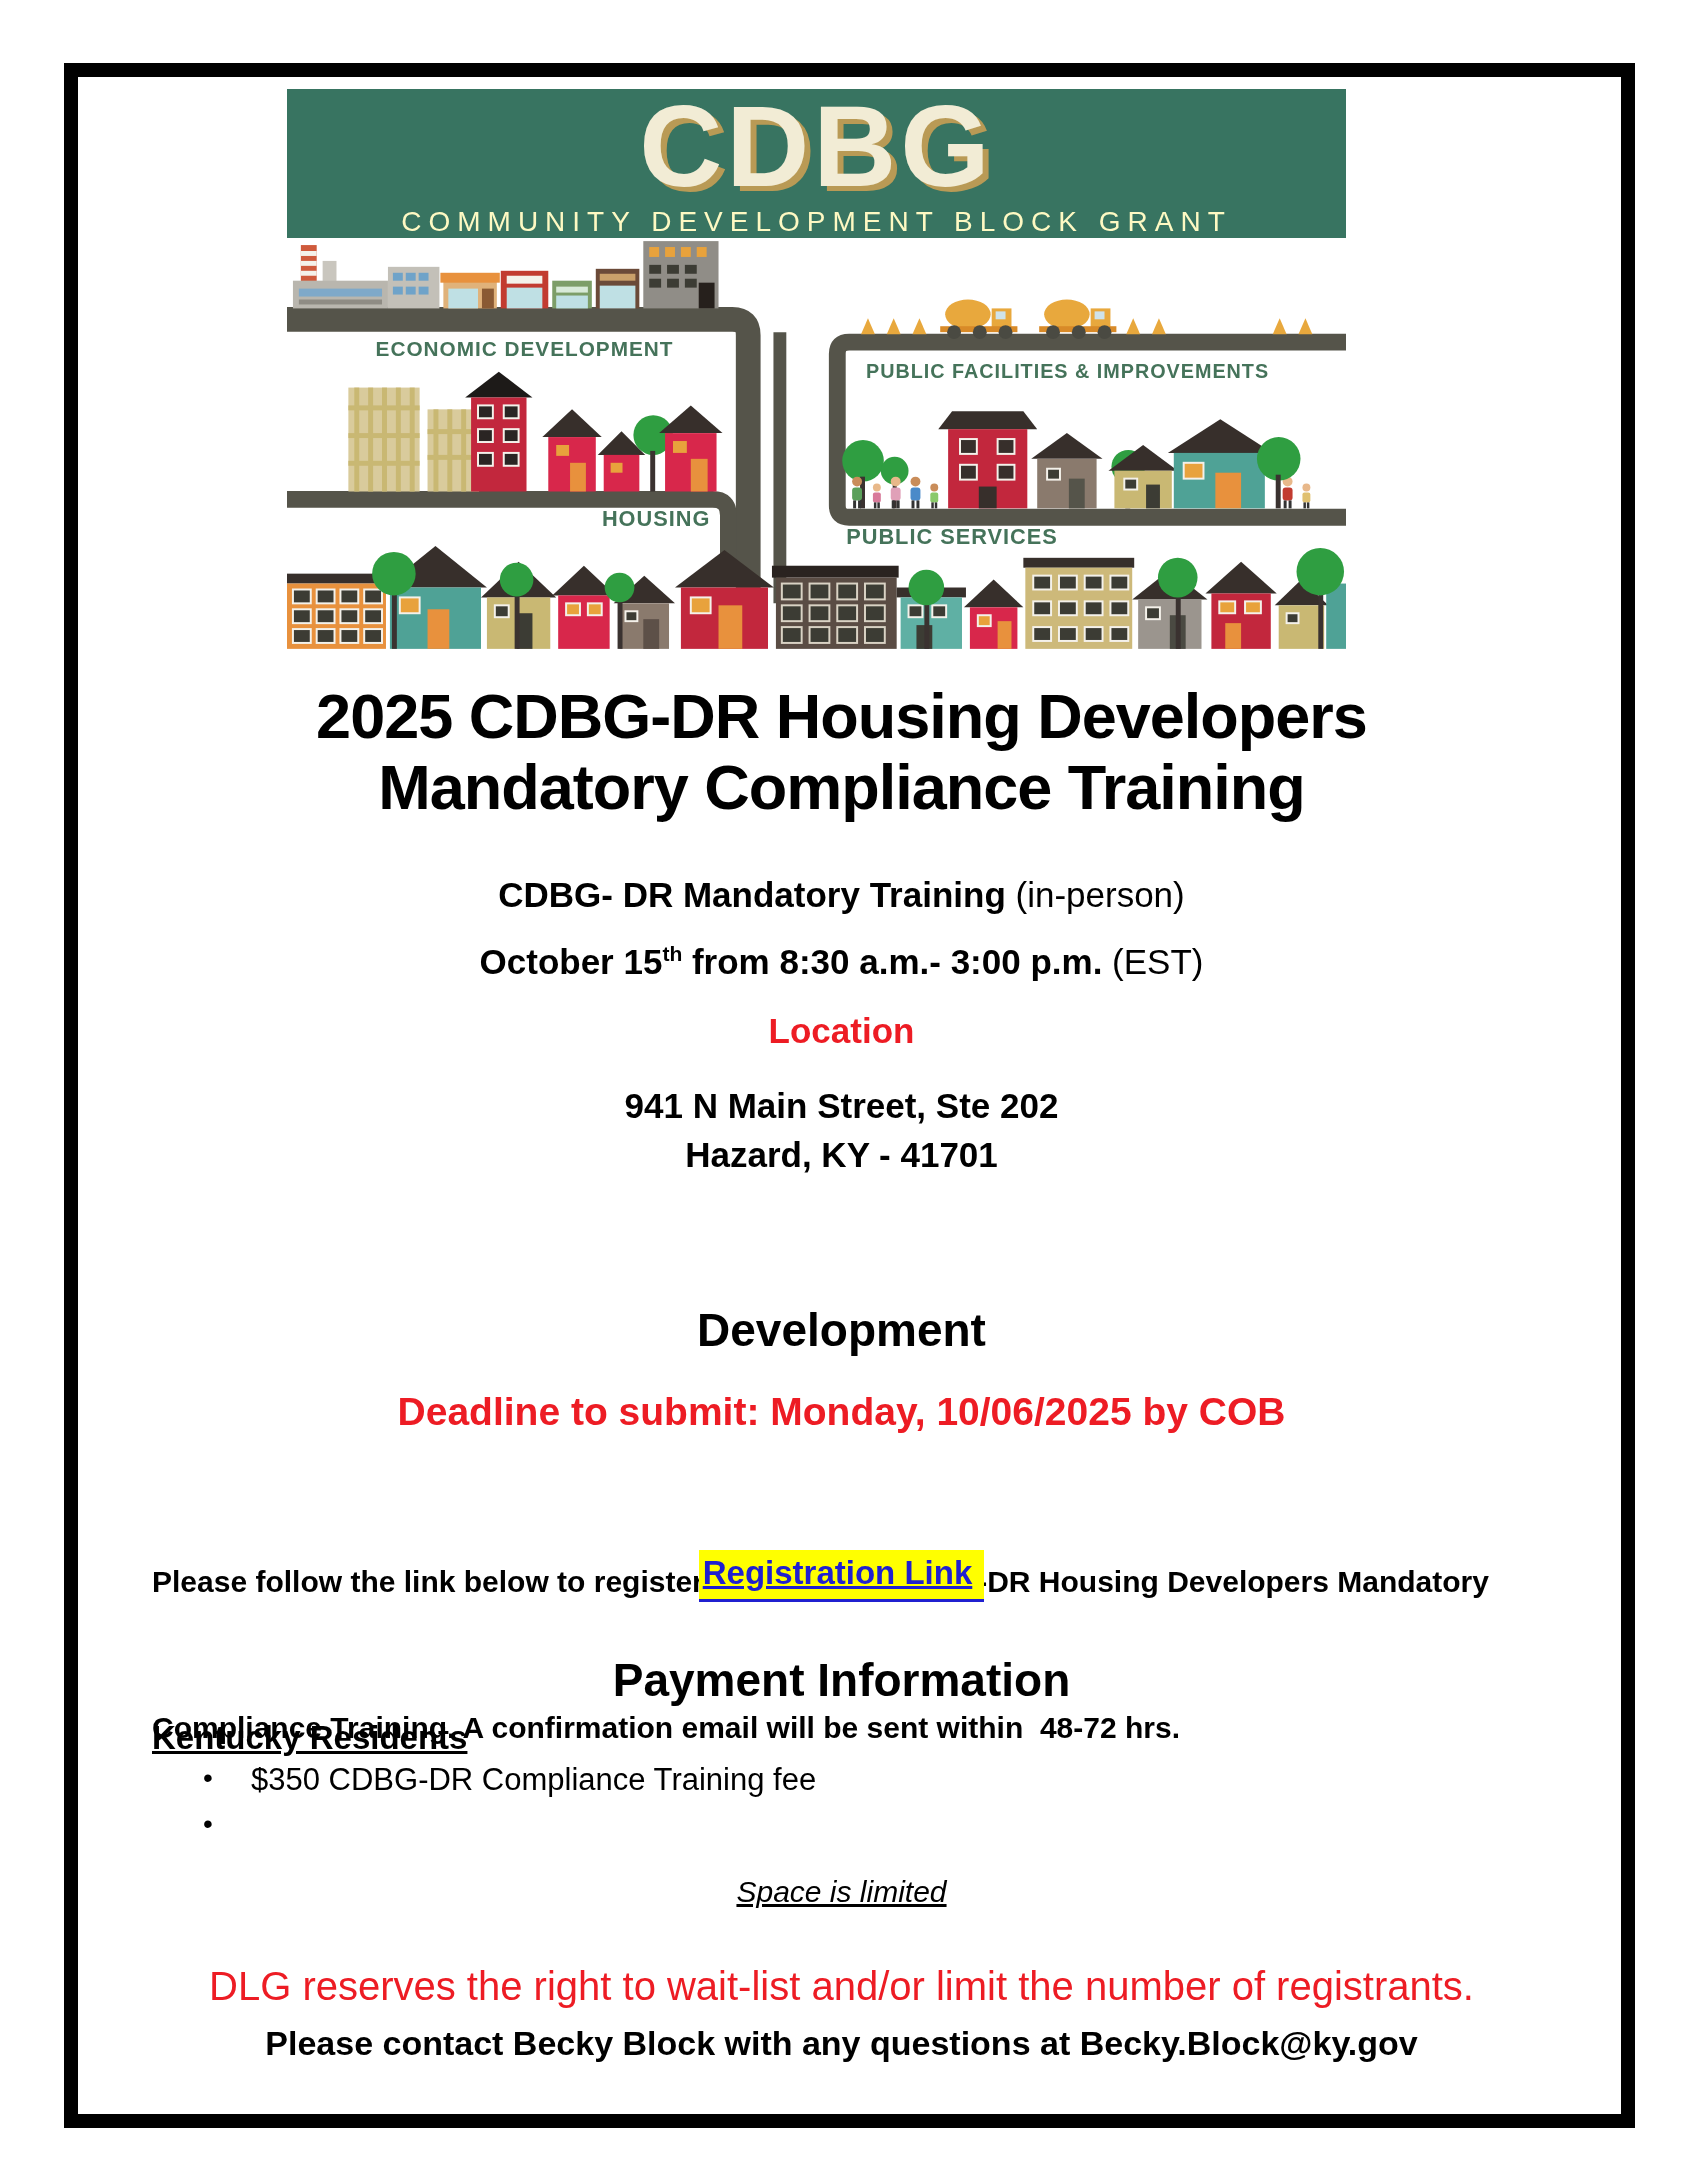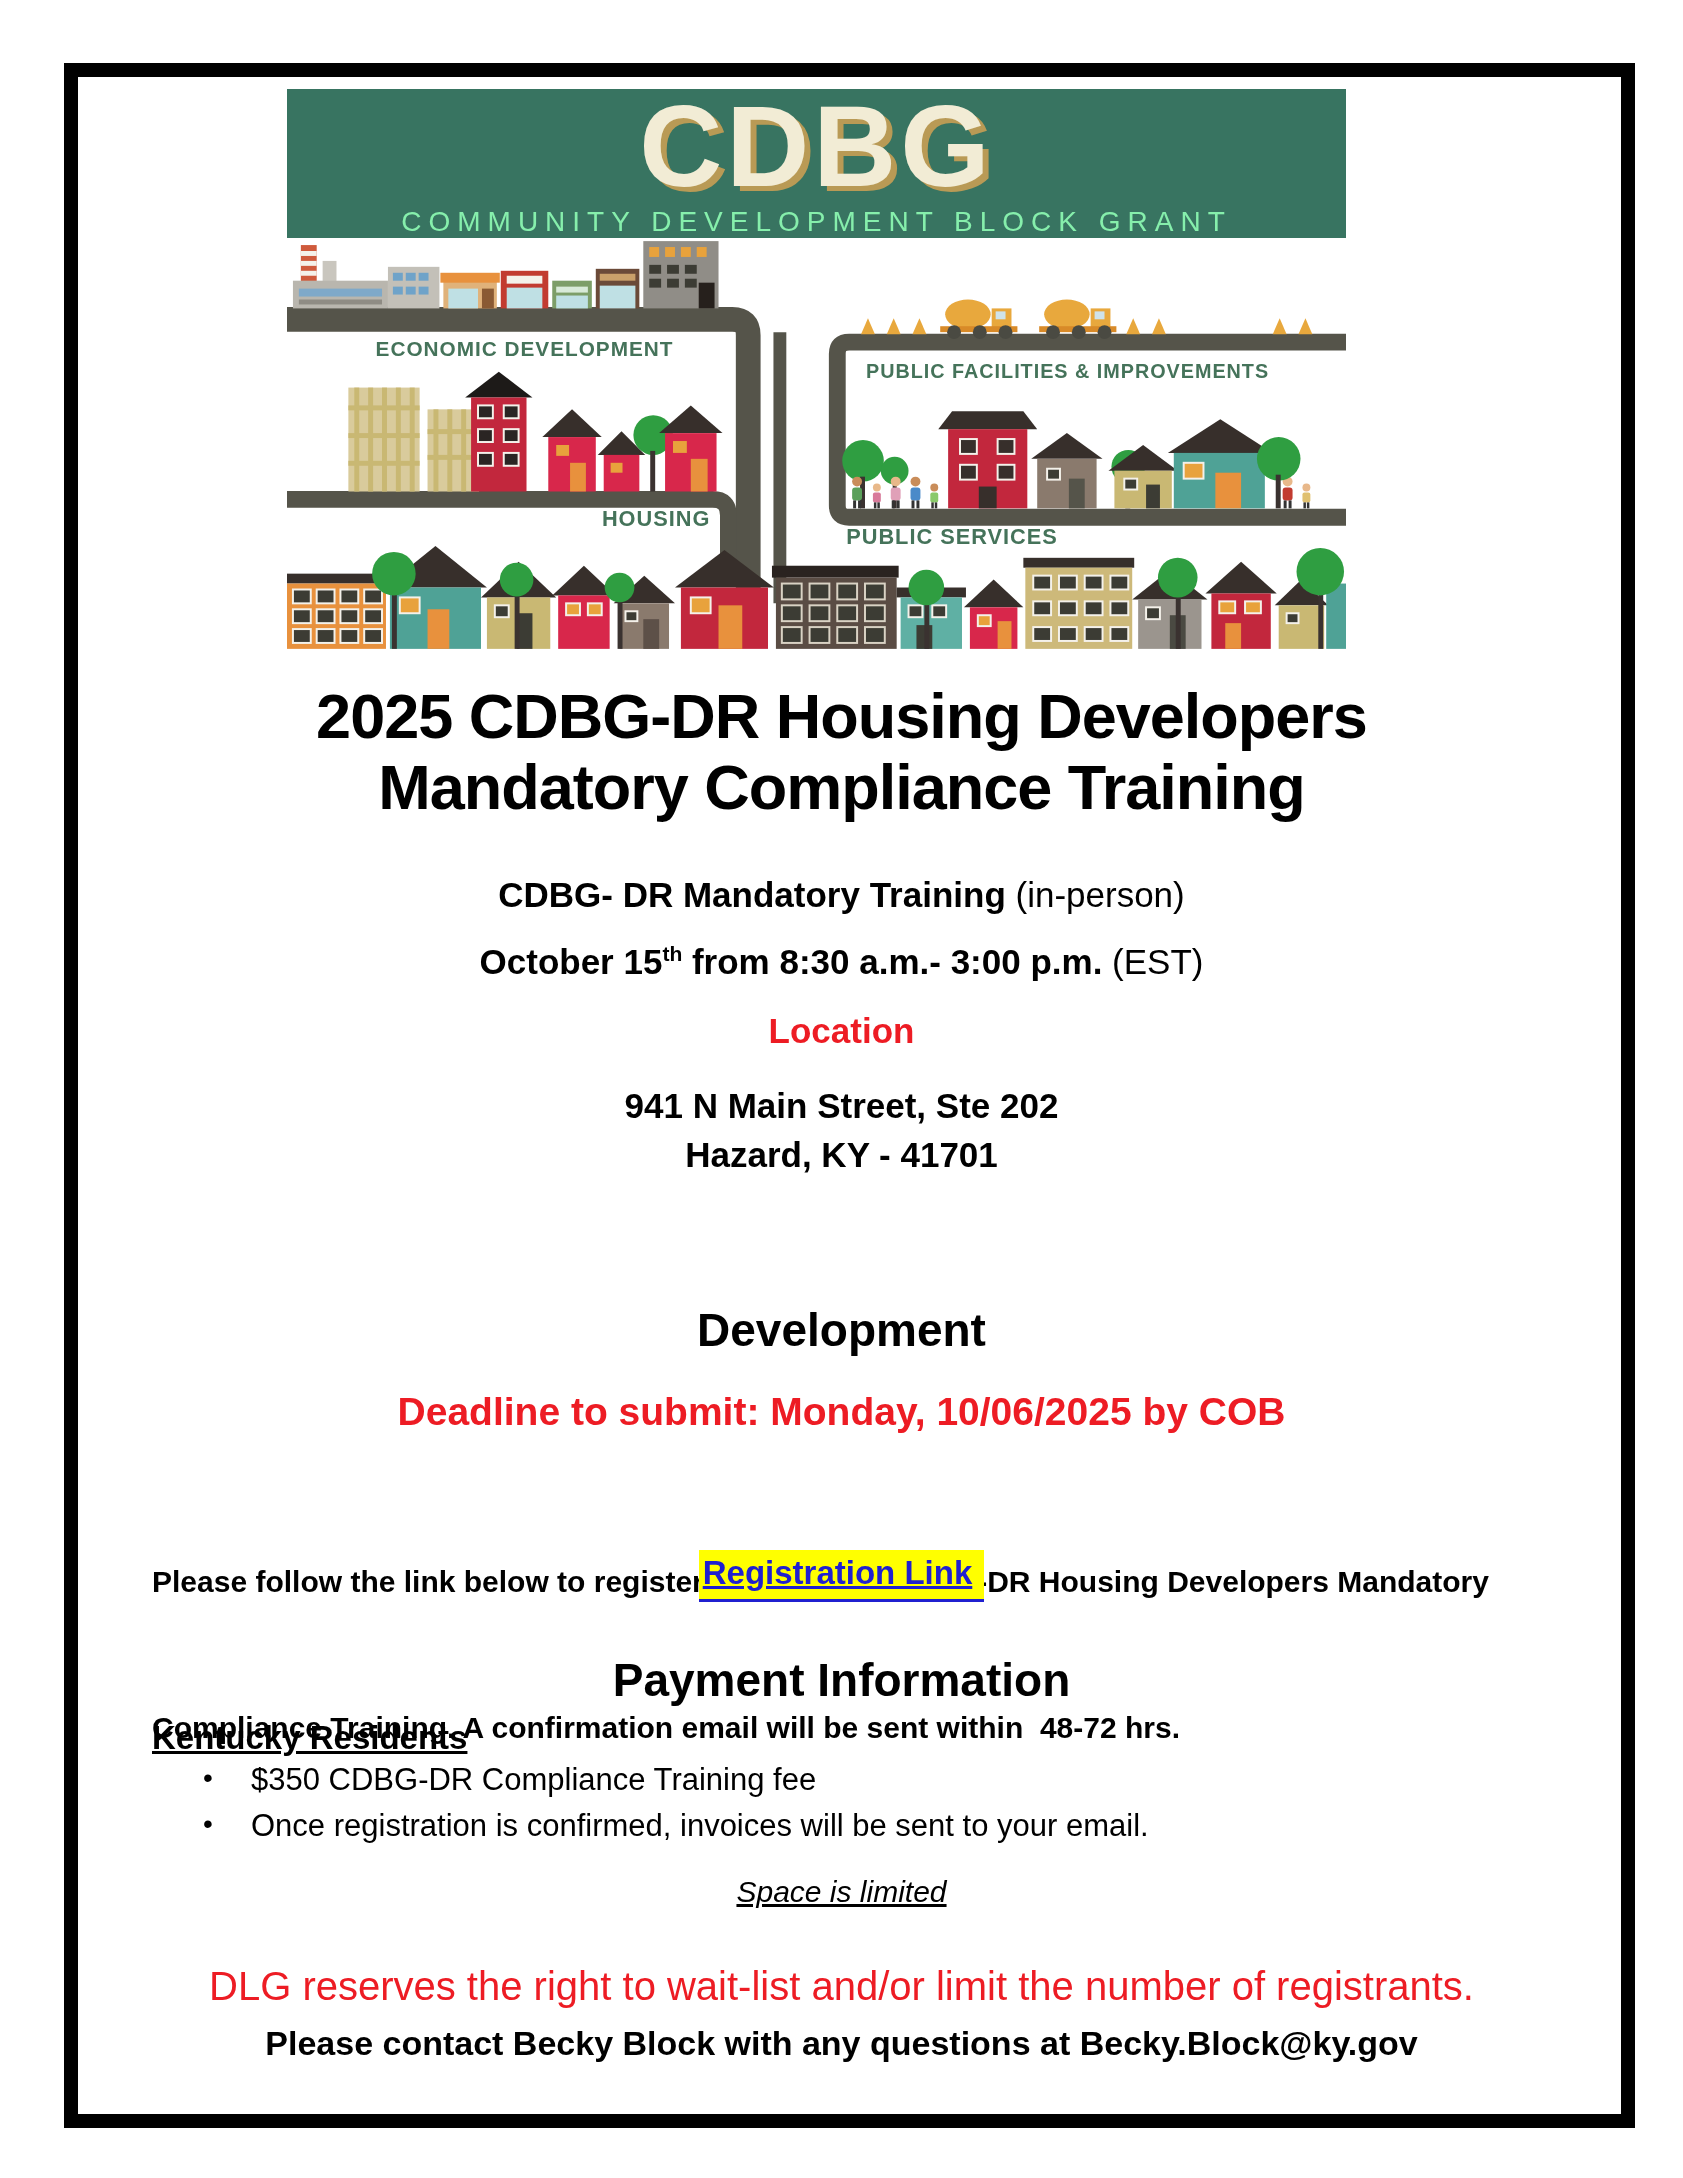--- a/index.html
+++ b/index.html
@@ -4,21 +4,21 @@
 <style>
   html,body{margin:0;padding:0;background:#ffffff;}
   body{width:1683px;height:2178px;position:relative;font-family:"Liberation Sans",sans-serif;color:#000;}
   .frame{position:absolute;left:64px;top:63px;width:1543px;height:2037px;border:14px solid #000;}
   .abs{position:absolute;}
   .center{left:0;width:1683px;text-align:center;}
 
   
   .banner{left:287px;top:89px;width:1059px;height:149px;background:#387461;display:flex;flex-direction:column;align-items:center;justify-content:center;}
   .banner .logo{font-size:115px;font-weight:bold;line-height:1;letter-spacing:4px;color:#f2ecd5;text-shadow:6px 5px 0 #b99a55;}
-  .banner .tagline{font-size:28px;letter-spacing:7px;color:#86efac;margin-top:2px;white-space:nowrap;}
+  .banner .tagline{font-size:28px;letter-spacing:7px;color:#fef9c3;margin-top:2px;white-space:nowrap;}
 
   .illus{left:287px;top:239px;width:1059px;height:410px;}
 
   .title{top:681px;font-size:63px;font-weight:bold;line-height:1.13;letter-spacing:-1px;}
   .evt1{top:875px;font-size:35px;}
   .evt2{top:942px;font-size:35px;}
   .b{font-weight:bold;}
   sup{font-size:60%;vertical-align:super;font-weight:bold;}
   .location{top:1011px;font-size:35px;font-weight:bold;color:#ed1c24;}
   .venue{top:1081px;font-size:35px;font-weight:bold;line-height:1.4;}
@@ -389,19 +389,18 @@
 </div>
 
 <div class="abs center pay-head">Payment Information</div>
 <div class="abs ky-res">Kentucky Residents</div>
 <div class="abs bullet-row" style="top:1762px;">
   <span class="bullet-dot">•</span>
   <span>$350 CDBG-DR Compliance Training fee</span>
 </div>
 <div class="abs bullet-row" style="top:1808px;">
   <span class="bullet-dot">•</span>
-  <span>Once registration is confirmed, invoices will be sent to your email.</span>
 </div>
 <div class="abs center space-note">Space is limited</div>
 
 <div class="abs center warn">DLG reserves the right to wait-list and/or limit the number of registrants.</div>
 <div class="abs center contact">Please contact Becky Block with any questions at Becky.Block@ky.gov</div>
 
 
 </body></html>

